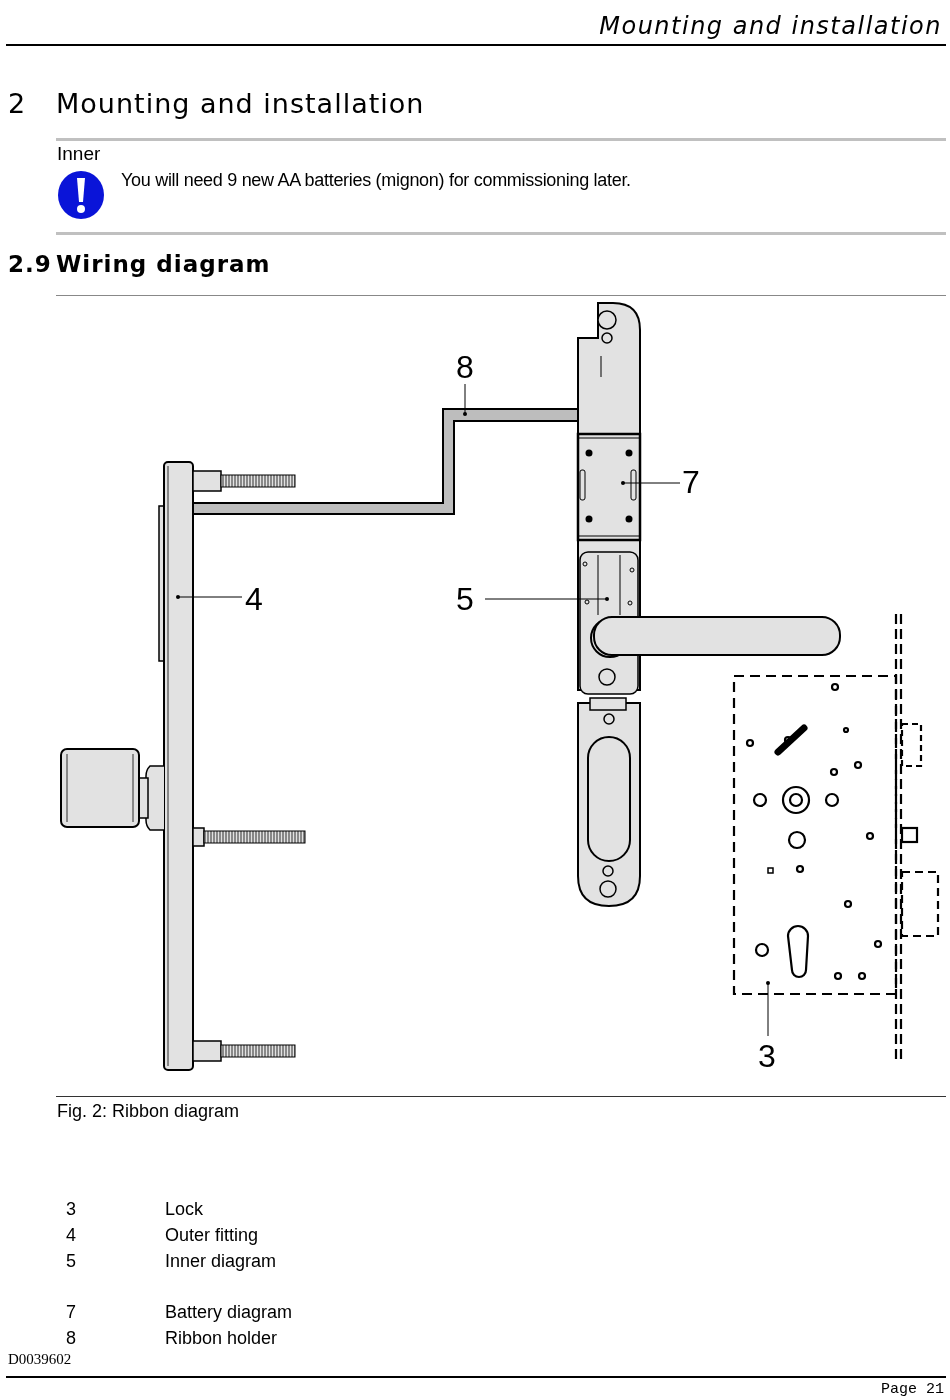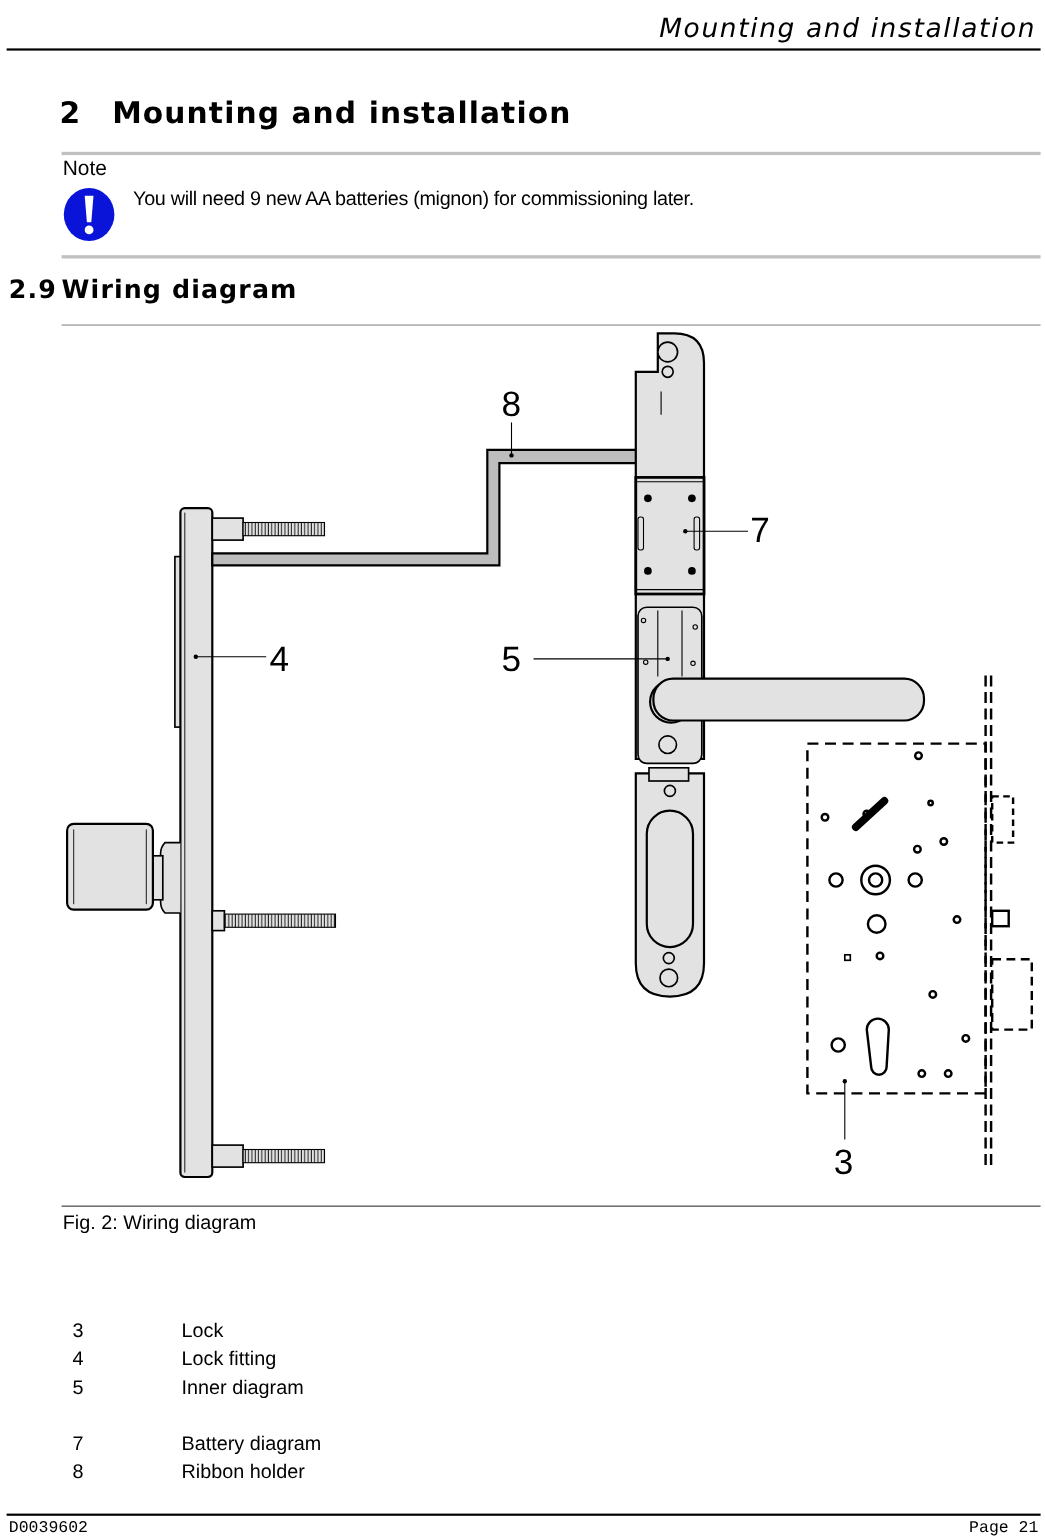--- a/index.html
+++ b/index.html
@@ -1,48 +1,48 @@
 <!DOCTYPE html>
 <html><head>
 <meta charset="utf-8">
 <style>
   html, body { margin:0; padding:0; background:#fff; }
   body { width:950px; height:1400px; position:relative; overflow:hidden; font-family:"DejaVu Sans", sans-serif; color:#000; }
   .abs { position:absolute; }
   .running-head { right:8px; top:12px; font-size:24px; font-style:italic; letter-spacing:1.5px; font-family:"DejaVu Sans", sans-serif; }
   .rule-top { left:6px; right:4px; top:44px; height:2px; background:#000; }
-  .h1 { left:8px; top:88px; font-size:27px; font-weight:bold; letter-spacing:1px;margin-left:46px; }
+  .h1 { left:8px; top:88px; font-size:27px; font-weight:normal; letter-spacing:1px; }
   .h1 .num { display:inline-block; width:48px; }
   .grey-rule { height:3px; background:#c0c0c0; }
   .note-label { left:57px; top:143px; font-size:19px; font-family:"Liberation Sans", sans-serif; }
   .note-text { left:121px; top:170px; font-size:18px; font-family:"Liberation Sans", sans-serif; letter-spacing:-0.3px; }
   .h2 { left:8px; top:251px; font-size:23px; font-weight:bold; letter-spacing:1px; }
   .h2 .num { display:inline-block; width:48px; }
   .caption { left:57px; top:1101px; font-size:18px; font-family:"Liberation Sans", sans-serif; }
   .legend { left:66px; top:1199px; font-size:18px; font-family:"Liberation Sans", sans-serif; }
   .legend-row { height:26px; display:flex; }
   .legend-row .k { width:99px; }
   .legend-gap { height:25px; }
   .rule-bottom { left:6px; right:4px; top:1376px; height:2px; background:#000; }
-  .footer-left { left:8px; top:1381px; font-size:15px; font-family:Liberation Mono, monospace; }
+  .footer-left { left:8px; top:1351px; font-size:15px; font-family:Liberation Serif, serif; }
   .footer-right { right:6px; top:1381px; font-size:15px; font-family:Liberation Mono, monospace; }
   svg text { font-family:"Liberation Sans", sans-serif; }
 </style>
 </head>
 <body>
 
 <div class="abs running-head">Mounting and installation</div>
 <div class="abs rule-top"></div>
 
 <div class="abs h1">
   <span class="num">2</span><span>Mounting and installation</span>
 </div>
 
 <div class="abs grey-rule" style="left:56px;right:4px;top:138px;"></div>
-<div class="abs note-label">Note</div>
+<div class="abs note-label">Inner</div>
 <div class="abs" style="left:57px;top:170px;width:48px;height:50px;">
   <svg width="48" height="50" viewBox="0 0 48 50">
     <ellipse cx="24" cy="25" rx="23" ry="24" fill="#0a14d8"></ellipse>
     <path d="M20 8 L28 8 L26 32 L22 32 Z" fill="#fff"></path>
     <circle cx="24" cy="39" r="4" fill="#fff"></circle>
   </svg>
 </div>
 <div class="abs note-text">You will need 9 new AA batteries (mignon) for commissioning later.</div>
 <div class="abs grey-rule" style="left:56px;right:4px;top:232px;"></div>
 
@@ -162,30 +162,30 @@
     <circle cx="768" cy="983" r="2"></circle>
   </g>
   <text x="456" y="378" font-size="32">8</text>
   <text x="682" y="493" font-size="32">7</text>
   <text x="245" y="610" font-size="32">4</text>
   <text x="456" y="610" font-size="32">5</text>
   <text x="758" y="1067" font-size="32">3</text>
 </svg>
 
 <div class="abs" style="left:56px;right:4px;top:1096px;height:1px;background:#333;"></div>
-<div class="abs caption">Fig. 2: Wiring diagram</div>
+<div class="abs caption">Fig. 2: Ribbon diagram</div>
 
 <div class="abs legend">
   <div class="legend-row">
       <span class="k">3</span>
       <span>Lock</span>
     </div>
   <div class="legend-row">
       <span class="k">4</span>
-      <span>Lock fitting</span>
+      <span>Outer fitting</span>
     </div>
   <div class="legend-row">
       <span class="k">5</span>
       <span>Inner diagram</span>
     </div>
   <div class="legend-gap"></div>
   <div class="legend-row">
       <span class="k">7</span>
       <span>Battery diagram</span>
     </div>

